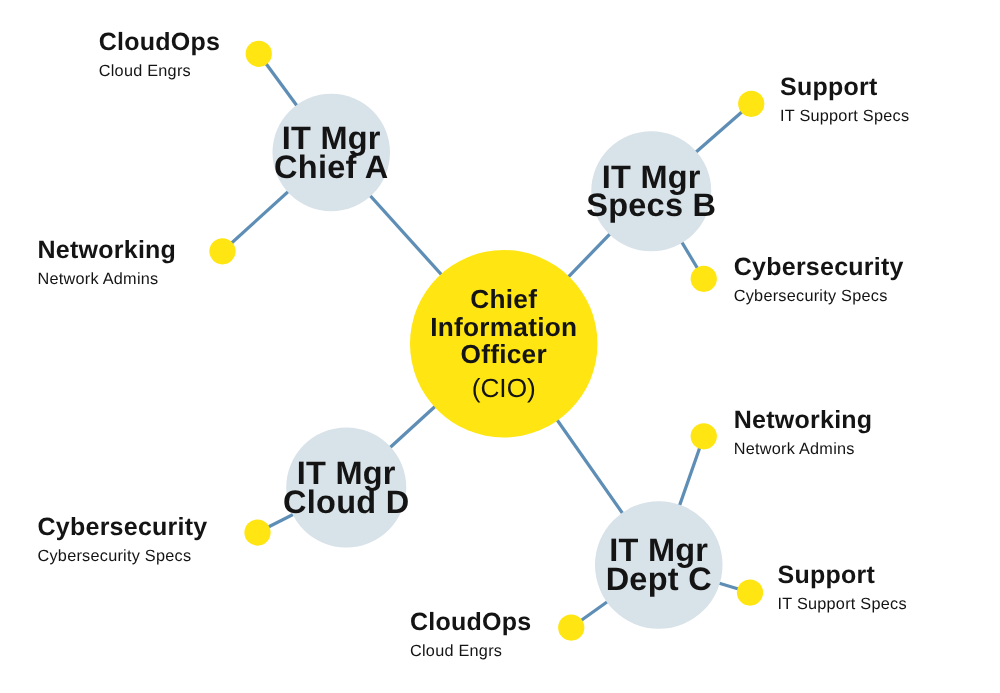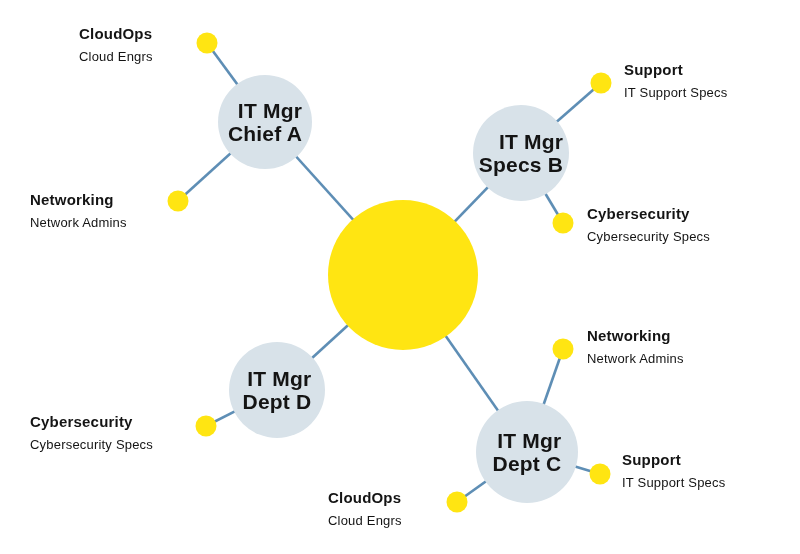--- a/index.html
+++ b/index.html
@@ -20,23 +20,23 @@
     overflow:hidden;
   }
   .stage svg{position:absolute;left:0;top:0;}
   .edge{stroke:var(--edge);stroke-width:2.6;}
   .mgr-circle{fill:var(--node-secondary);}
   .cio-circle{fill:var(--node-primary);}
   .dot{fill:var(--dot);}
   .node-label{
     position:absolute;
     transform:translate(-50%,-50%);
-    text-align:right;
+    text-align:center;
     font-weight:bold;
-    font-size:21px;
+    font-size:26px;
     line-height:23px;
     letter-spacing:.2px;
     white-space:nowrap;
   }
   .center-label{
     position:absolute;
     transform:translate(-50%,-50%);
     text-align:center;
     width:120px;
   }
@@ -50,21 +50,21 @@
     font-size:21px;
     line-height:22px;
     margin-top:5px;
   }
   .team{
     position:absolute;
     white-space:nowrap;
   }
   .team .role{
     font-weight:bold;
-    font-size:15px;
+    font-size:20px;
     line-height:24px;
     letter-spacing:.2px;
   }
   .team .staff{
     font-size:13px;
     line-height:22px;
     letter-spacing:.2px;
   }
 </style>
 </head>
@@ -102,36 +102,40 @@
       <circle class="dot" cx="178" cy="201" r="10.5"></circle>
       <circle class="dot" cx="601" cy="83" r="10.5"></circle>
       <circle class="dot" cx="563" cy="223" r="10.5"></circle>
       <circle class="dot" cx="563" cy="349" r="10.5"></circle>
       <circle class="dot" cx="600" cy="474" r="10.5"></circle>
       <circle class="dot" cx="457" cy="502" r="10.5"></circle>
       <circle class="dot" cx="206" cy="426" r="10.5"></circle>
     </g>
   </svg>
 
+  <div class="center-label" style="left:403px;top:276px;">
+    <div class="center-title">Chief Information Officer</div>
+    <div class="center-sub">(CIO)</div>
+  </div>
 
   <div class="node-label" style="left:265px;top:122px;">
     <div>IT Mgr</div>
     <div>Chief A</div>
   </div>
   <div class="node-label" style="left:521px;top:153px;">
     <div>IT Mgr</div>
     <div>Specs B</div>
   </div>
   <div class="node-label" style="left:527px;top:452px;">
     <div>IT Mgr</div>
     <div>Dept C</div>
   </div>
   <div class="node-label" style="left:277px;top:390px;">
     <div>IT Mgr</div>
-    <div>Dept D</div>
+    <div>Cloud D</div>
   </div>
 
   <div class="team" style="left:79px;top:22px;">
     <div class="role">CloudOps</div>
     <div class="staff">Cloud Engrs</div>
   </div>
   <div class="team" style="left:30px;top:188px;">
     <div class="role">Networking</div>
     <div class="staff">Network Admins</div>
   </div>

